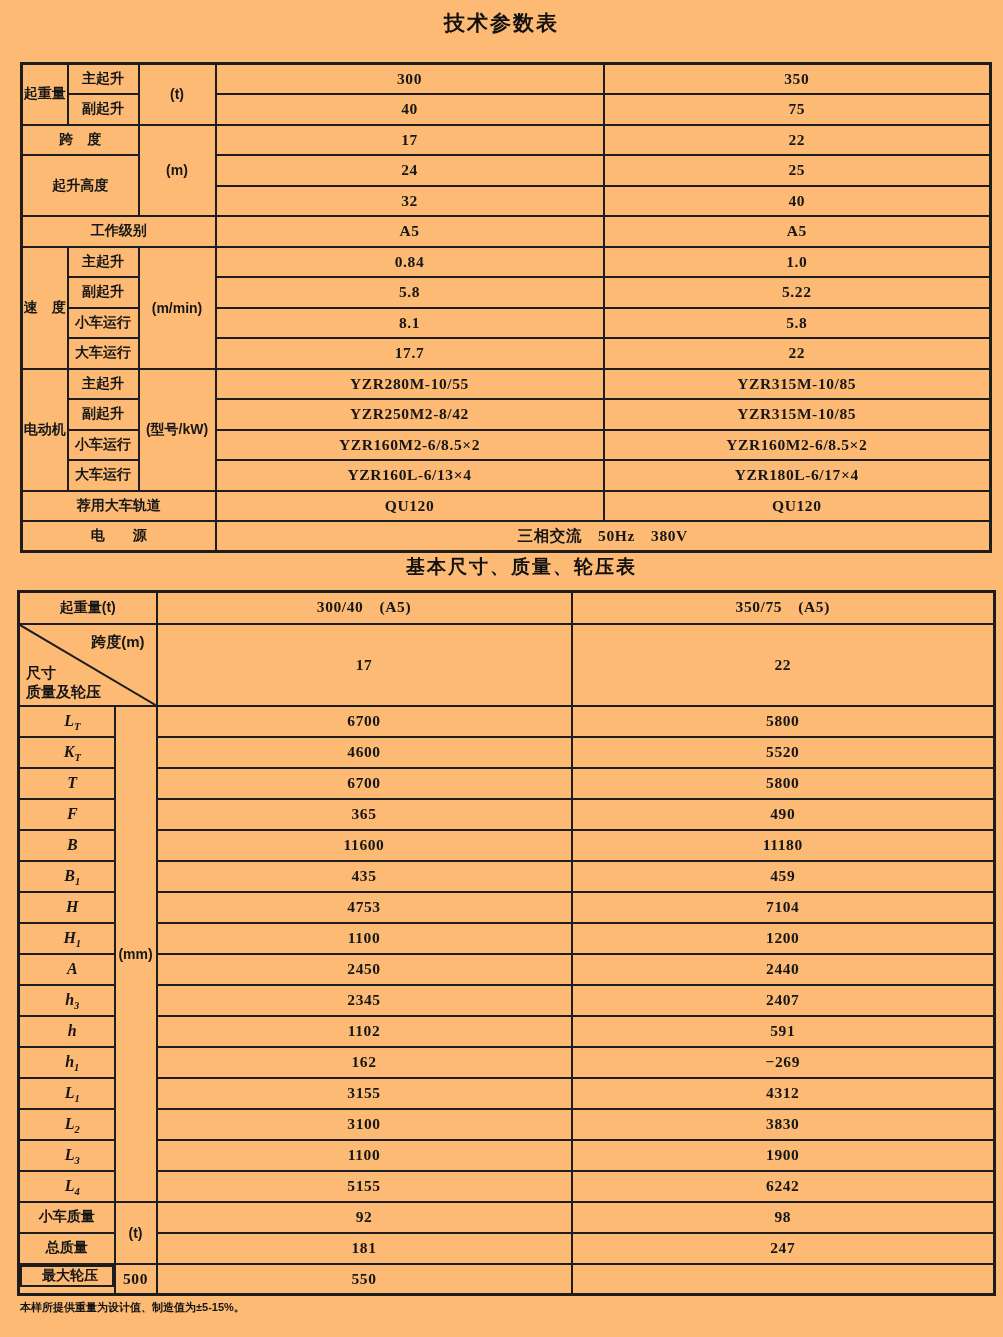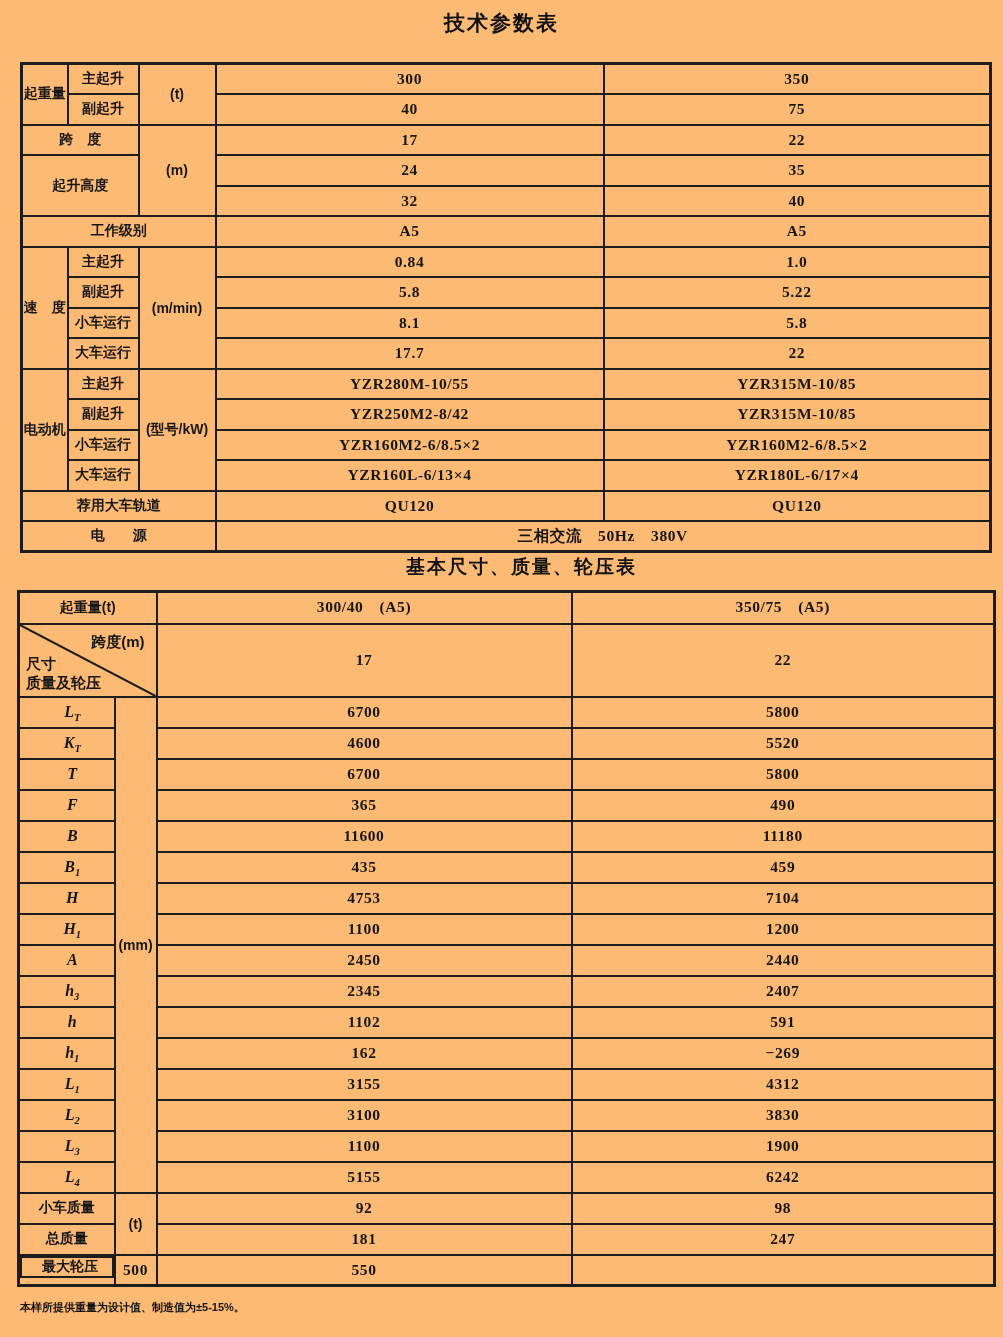--- a/index.html
+++ b/index.html
@@ -28,21 +28,21 @@
     position: absolute;
     border-collapse: collapse;
     table-layout: fixed;
     border: 3px solid #1d1d1d;
   }
   #tech-table { left: 20px; top: 62px;  width: 969px; }
   #dims-table { left: 17px; top: 590px; width: 976px; border-radius: 13px; }
   #tech-table tr { height: 30.5px; }
   #dims-table tr { height: 31px; }
   #dims-table tr.hdr  { height: 32px; }
-  #dims-table tr.diag { height: 73px; }
+  #dims-table tr.diag { height: 82px; }
 
   td {
     border: 2px solid #1d1d1d;
     padding: 0;
     text-align: center;
     vertical-align: middle;
     overflow: hidden;
   }
   .zh   { font-weight: 700; font-size: 14px; }
   .u    { font-weight: 700; font-size: 14px; }
@@ -114,21 +114,21 @@
     </tr>
     <tr>
       <td class="zh" colspan="2">跨　度</td>
       <td class="u" rowspan="3">(m)</td>
       <td class="val">17</td>
       <td class="val">22</td>
     </tr>
     <tr>
       <td class="zh" colspan="2" rowspan="2">起升高度</td>
       <td class="val">24</td>
-      <td class="val">35</td>
+      <td class="val">25</td>
     </tr>
     <tr>
       <td class="val">32</td>
       <td class="val">40</td>
     </tr>
     <tr>
       <td class="zh" colspan="3">工作级别</td>
       <td class="val">A5</td>
       <td class="val">A5</td>
     </tr>

